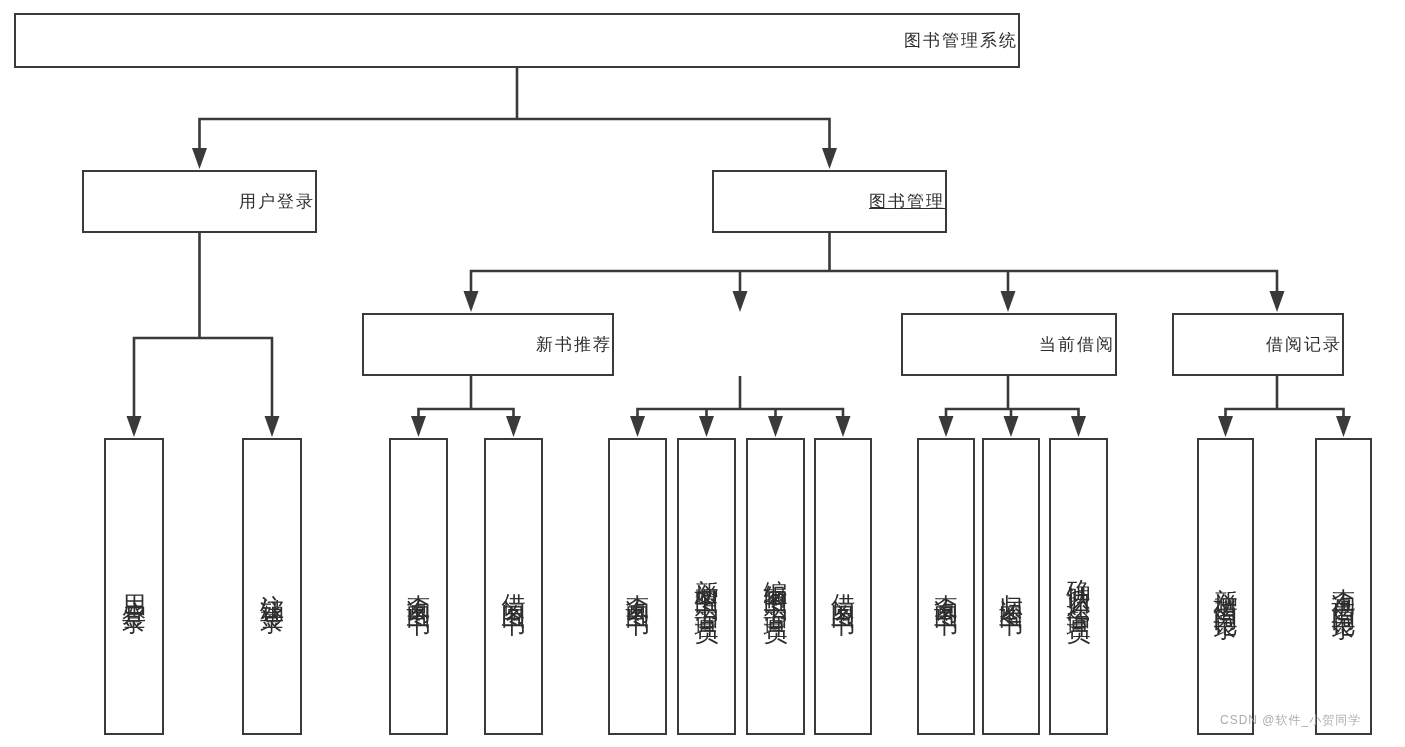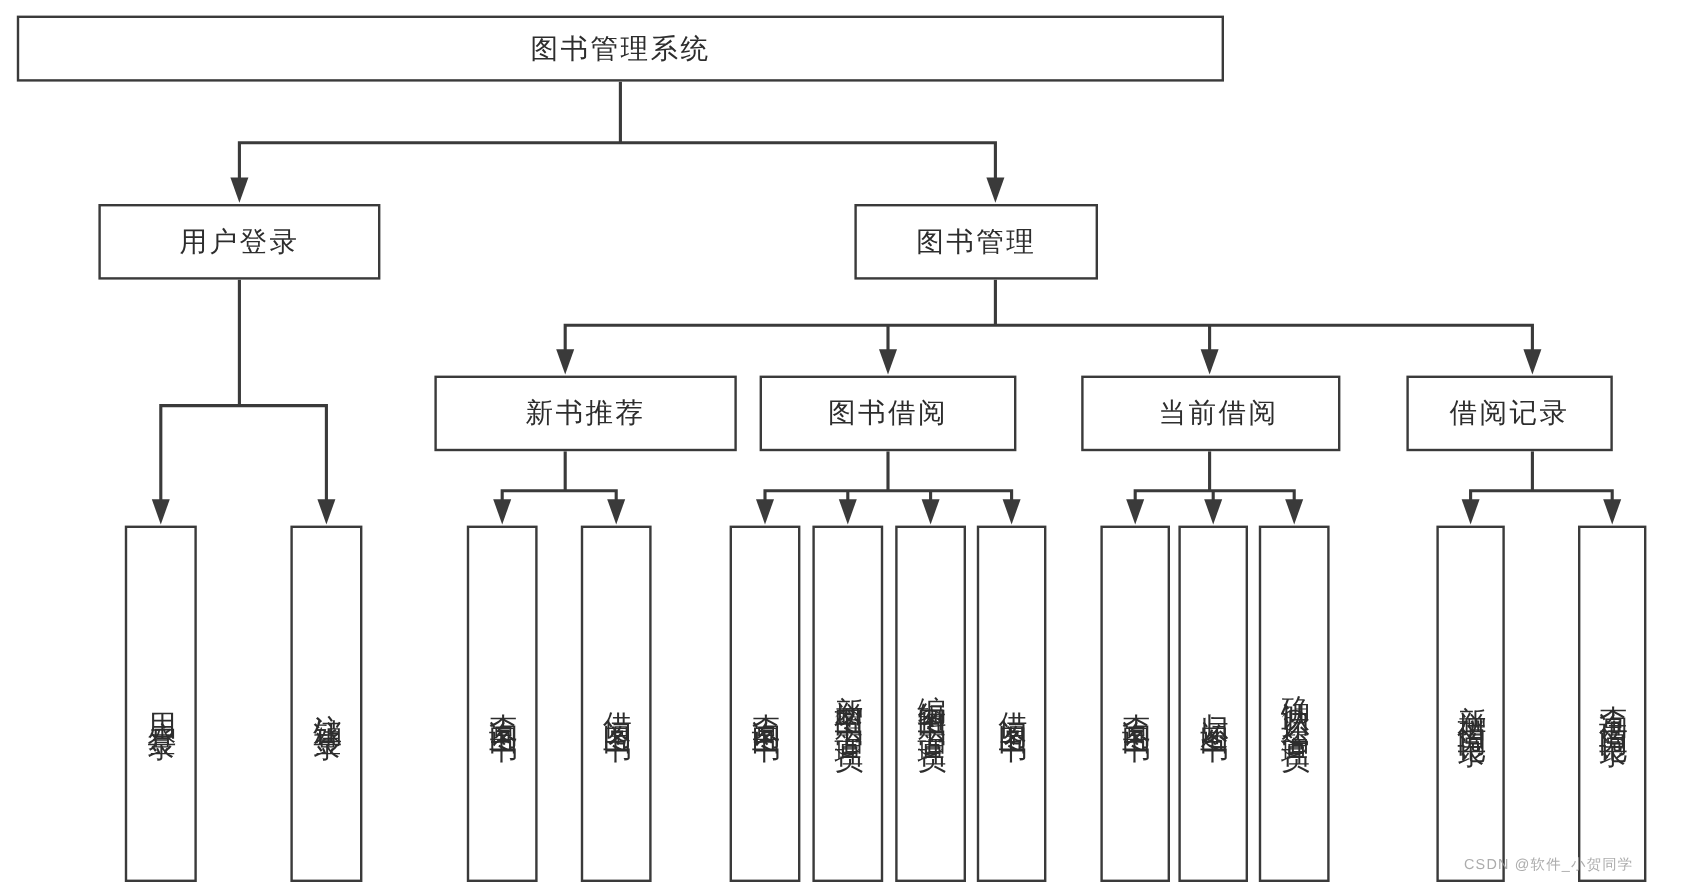--- a/index.html
+++ b/index.html
@@ -26,23 +26,24 @@
     background: #ffffff;
     border: 2.6px solid #3a3a3a;
     box-sizing: border-box;
     display: flex;
     align-items: center;
     justify-content: center;
     color: #2d2d2d;
     z-index: 2;
   }
   .hbox {
-    font-size: 23px;
+    font-size: 17px;
     letter-spacing: 2px;
     white-space: nowrap;
+    justify-content: flex-end;
   }
   .vbox {
     font-size: 24px;
   }
   .vtext {
     writing-mode: vertical-rl;
     text-orientation: mixed;
     letter-spacing: 6px;
     line-height: 1;
     max-height: 288px;
@@ -111,29 +112,26 @@
     </g>
   </svg>
 
   <div class="node hbox" style="left:14px; top:13px; width:1006px; height:55px;">
     <span>图书管理系统</span>
   </div>
 
   <div class="node hbox" style="left:82px; top:170px; width:235px; height:63px;">
     <span>用户登录</span>
   </div>
-  <div class="node hbox" style="left:712px; top:170px; width:203px; height:63px;">
+  <div class="node hbox" style="left:712px; top:170px; width:235px; height:63px;text-decoration:underline;">
     <span>图书管理</span>
   </div>
 
   <div class="node hbox" style="left:362px; top:313px; width:252px; height:63px;">
     <span>新书推荐</span>
-  </div>
-  <div class="node hbox" style="left:633px; top:313px; width:214px; height:63px;">
-    <span>图书借阅</span>
   </div>
   <div class="node hbox" style="left:901px; top:313px; width:216px; height:63px;padding-left:13px;">
     <span>当前借阅</span>
   </div>
   <div class="node hbox" style="left:1172px; top:313px; width:172px; height:63px;">
     <span>借阅记录</span>
   </div>
 
   <div class="node vbox" style="left:104px; top:438px; width:60px; height:297px;">
     <span class="vtext">用户登录</span>

